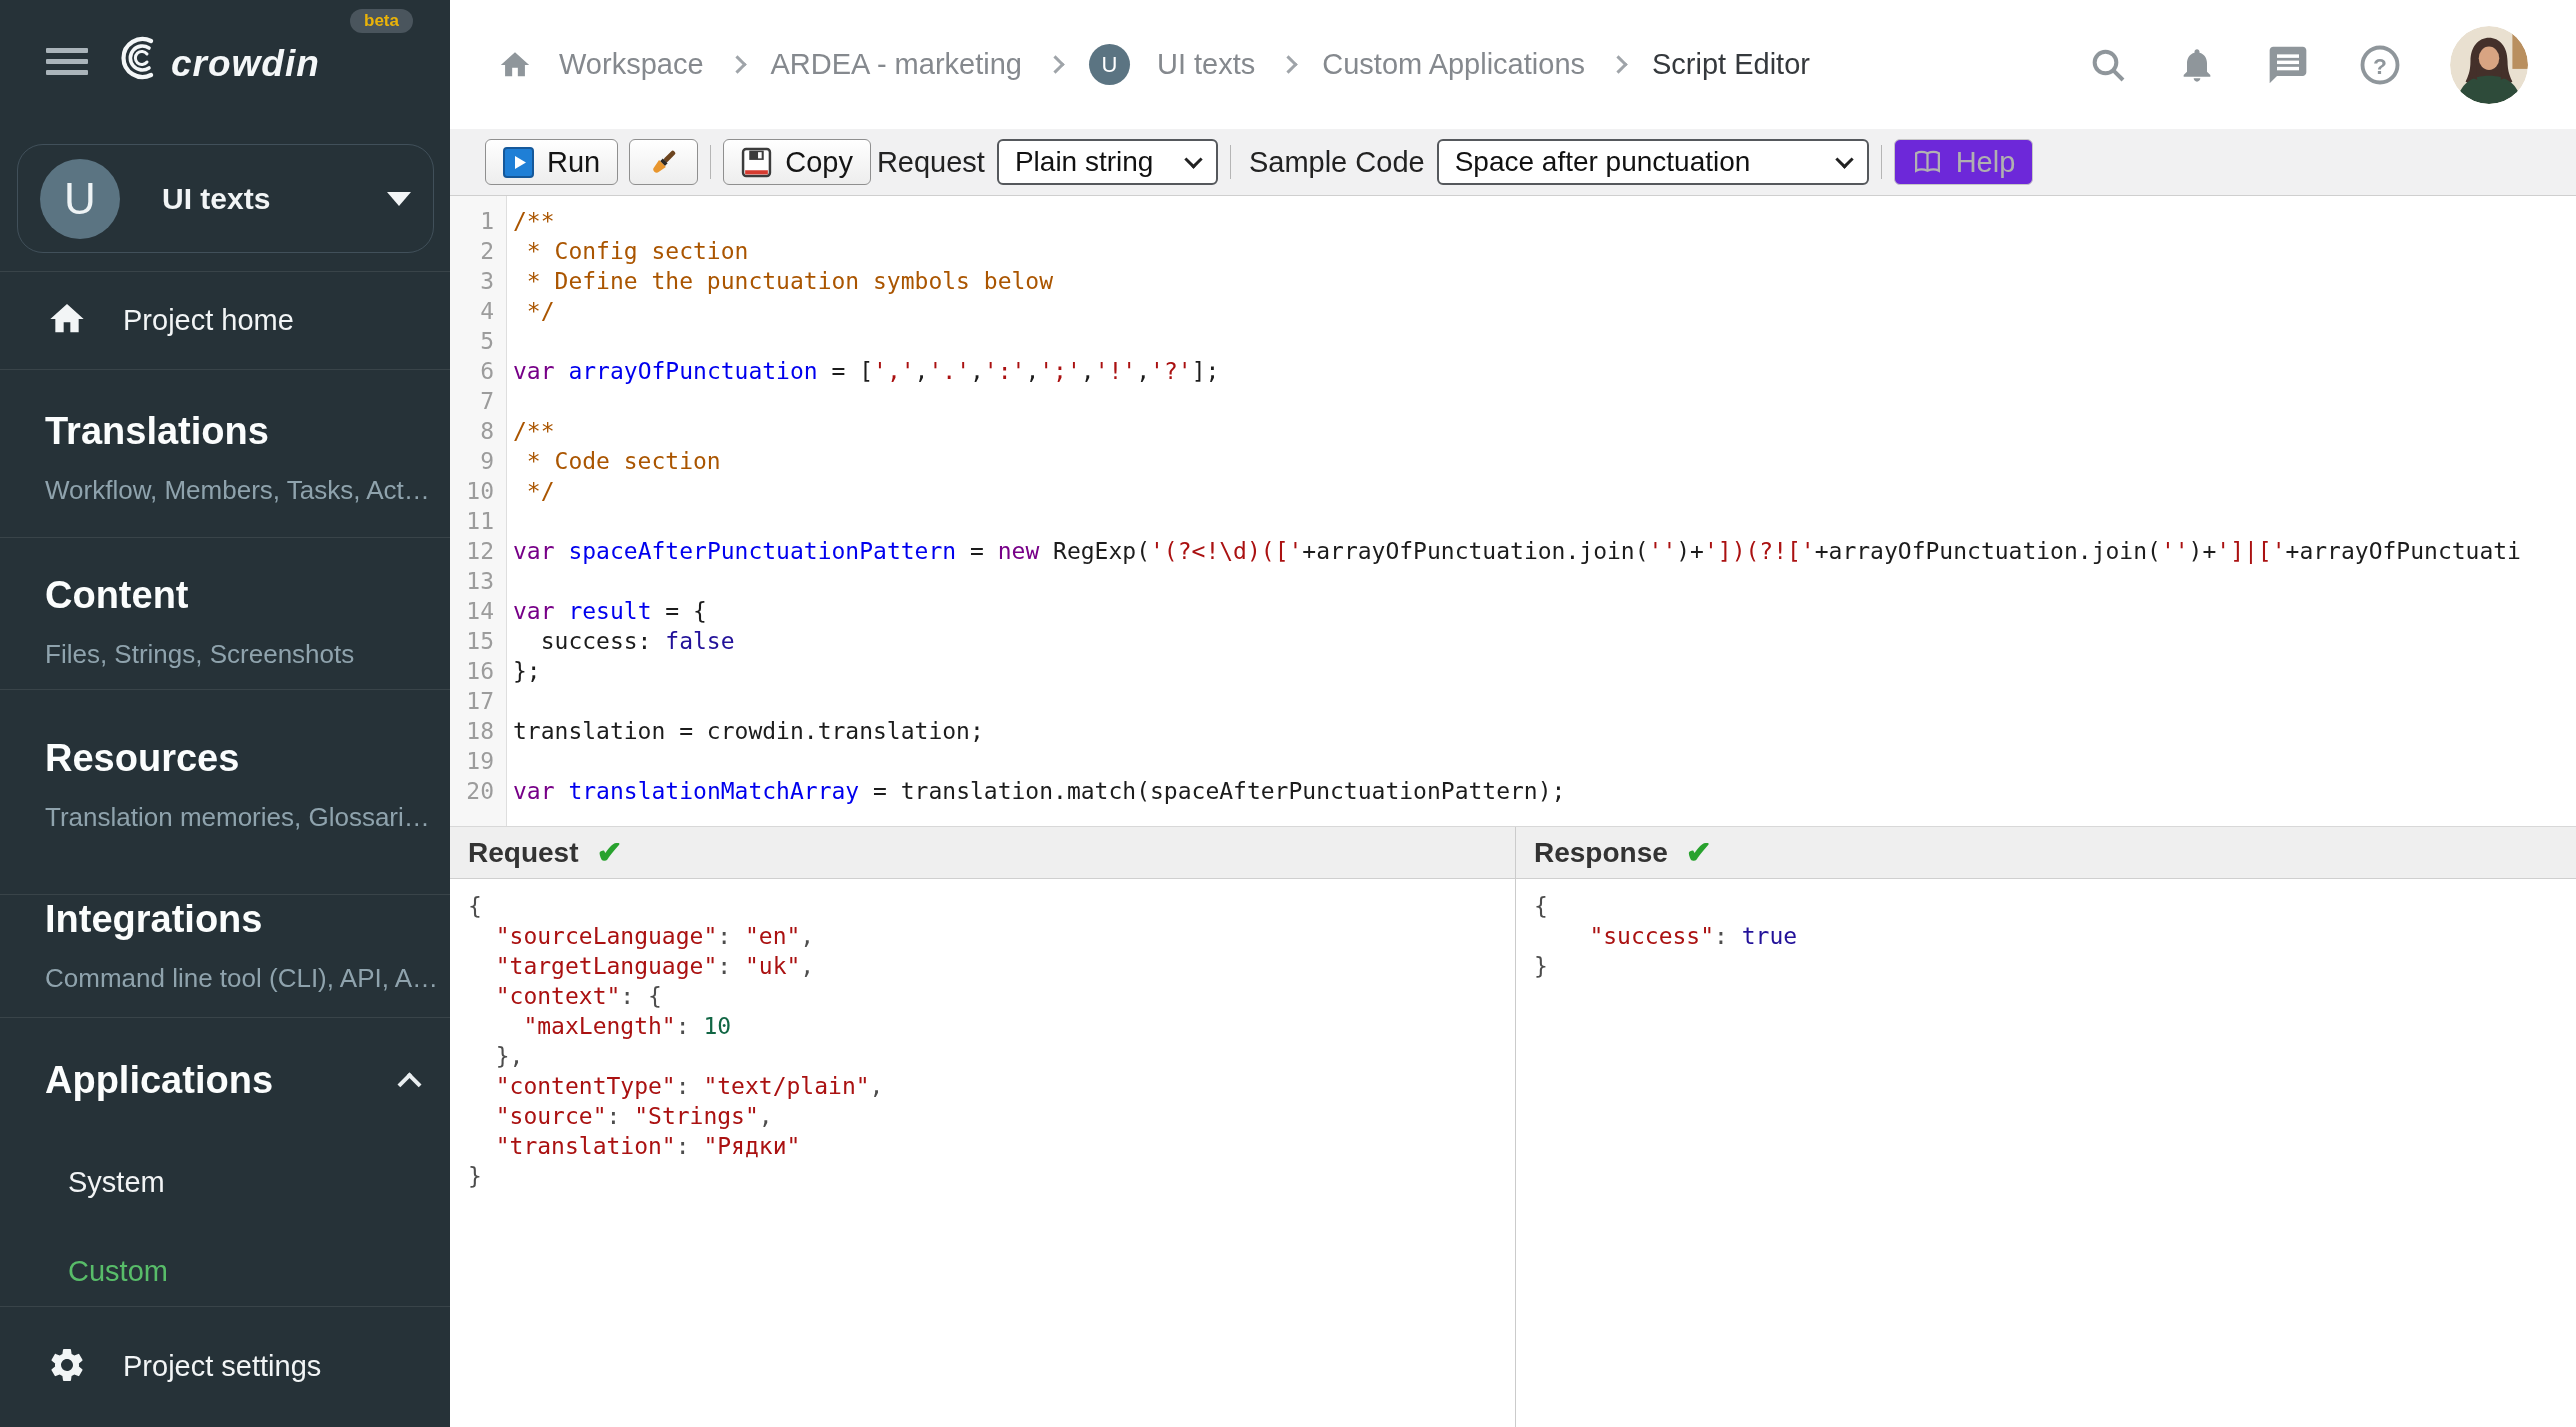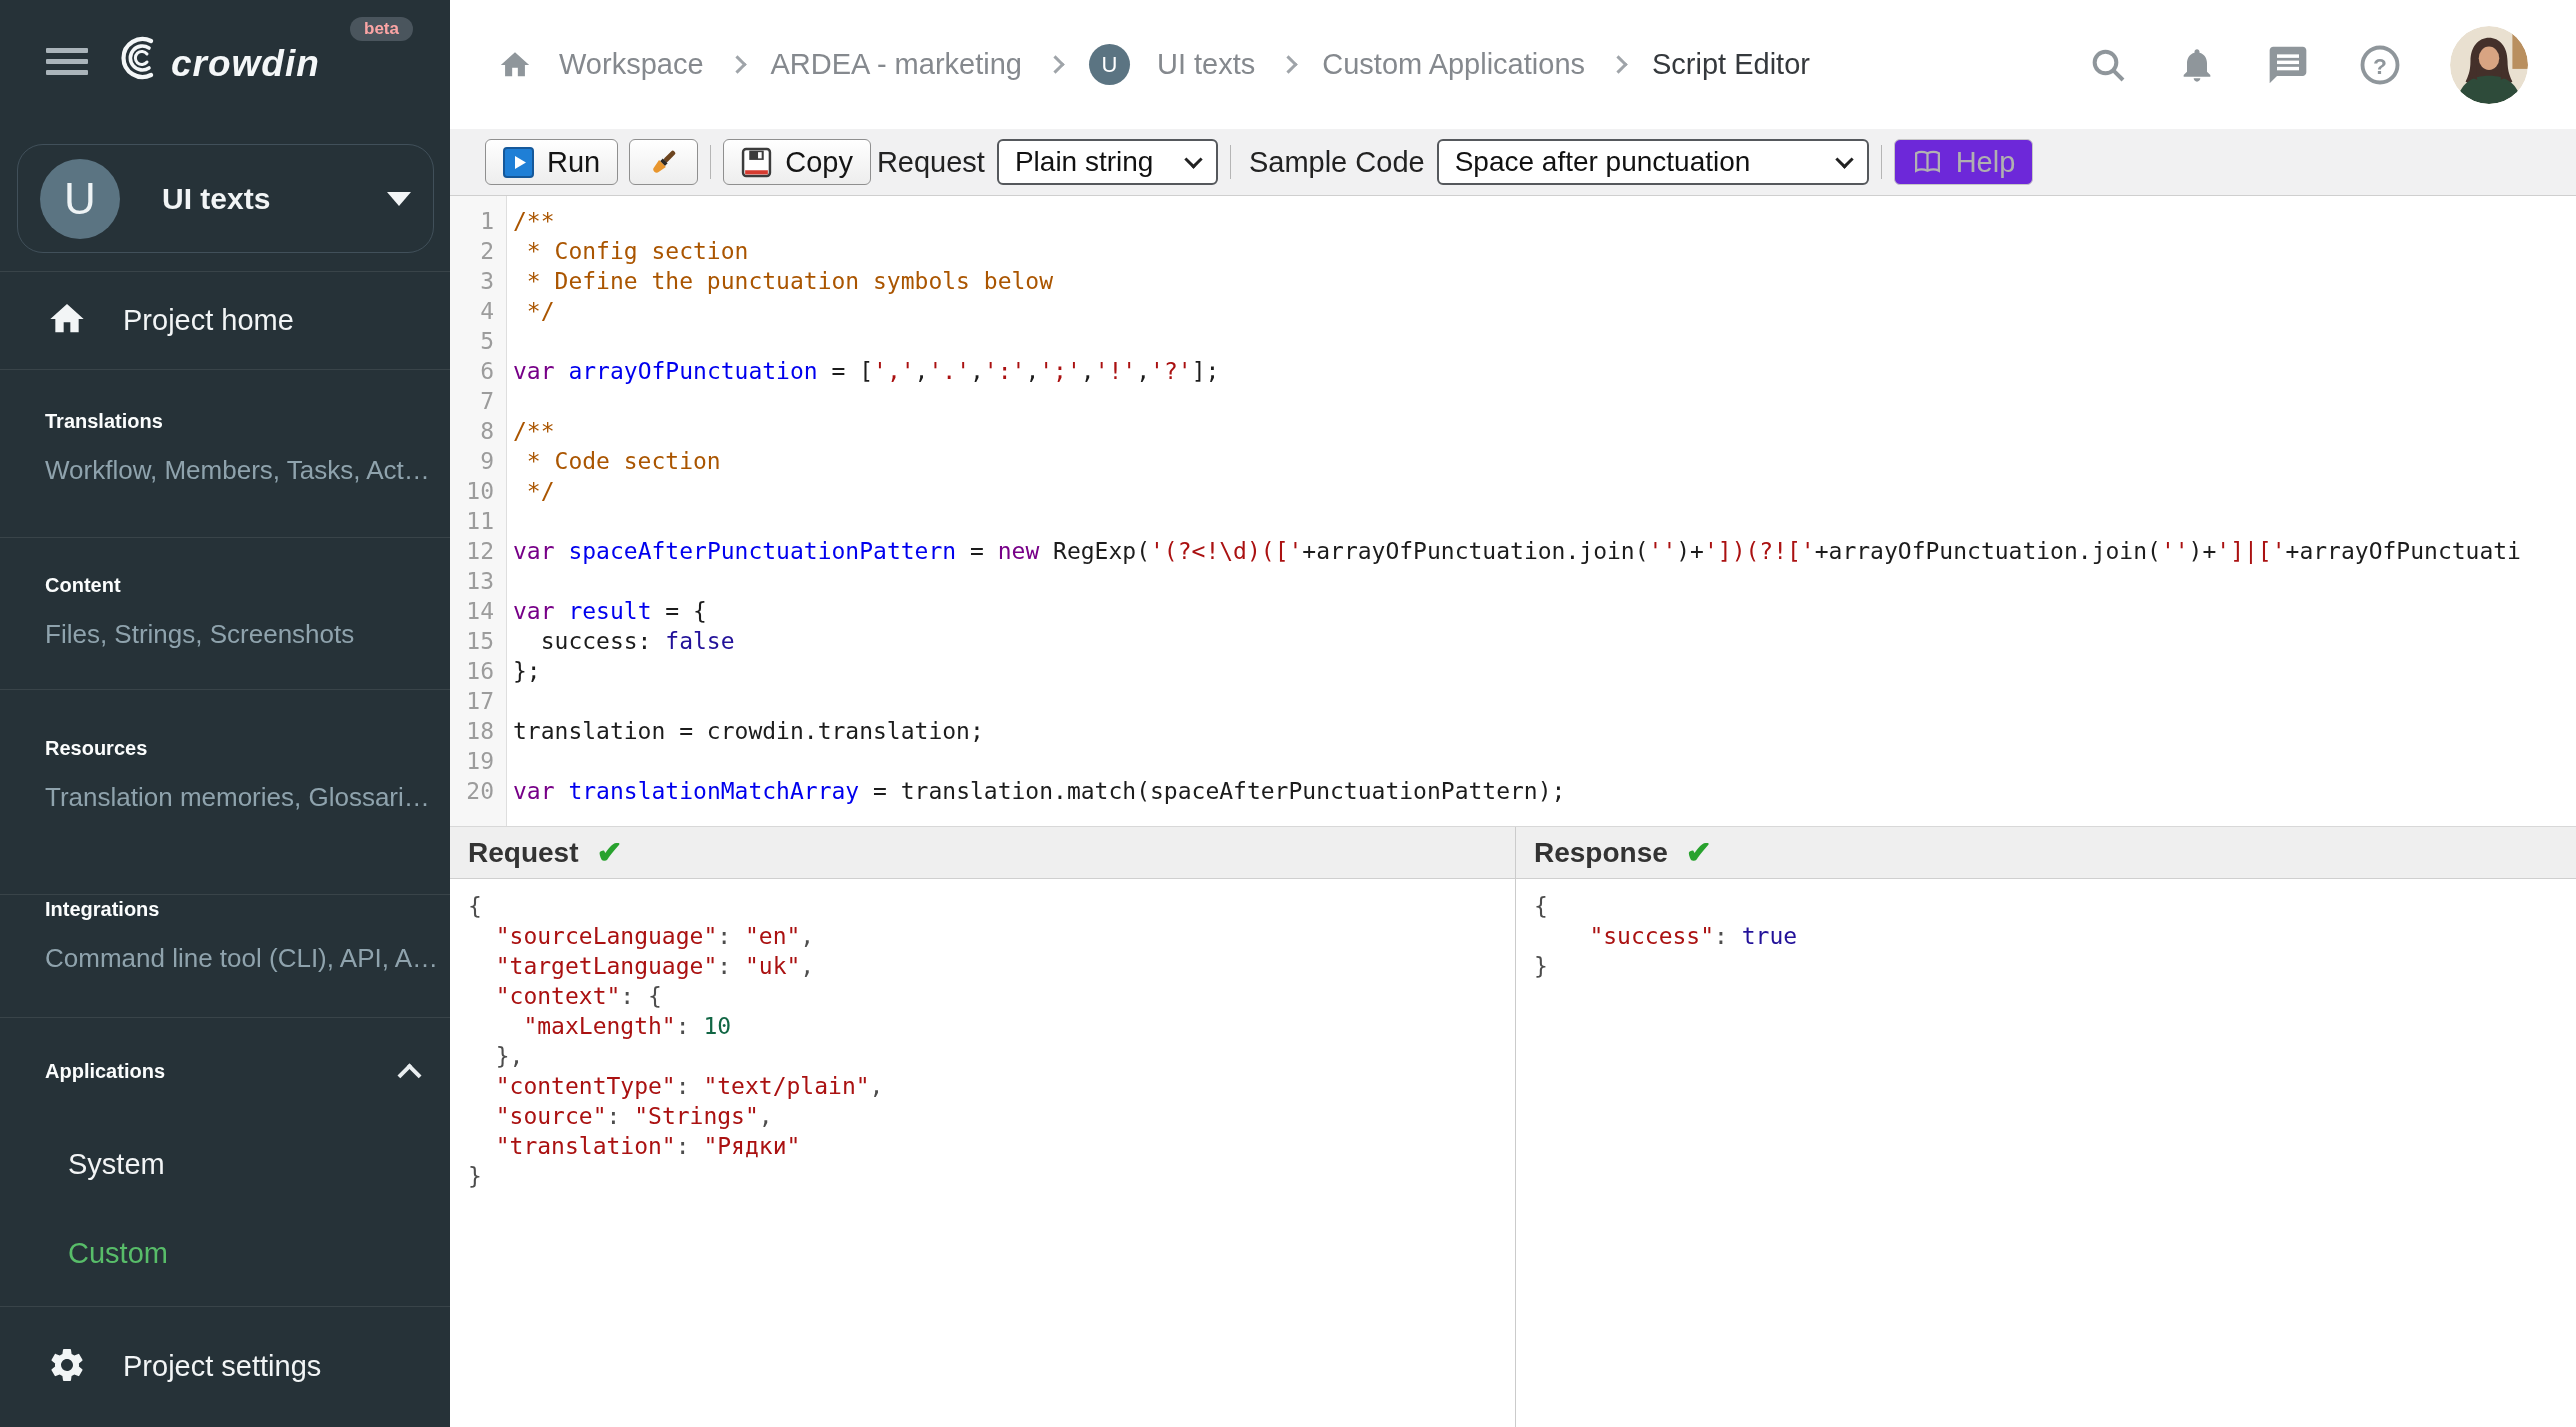--- a/index.html
+++ b/index.html
@@ -8,38 +8,38 @@
          font-family:"Liberation Sans", sans-serif; background:#fff; }
 
   
   .sidebar { position:absolute; left:0; top:0; width:450px; height:1428px;
              background:#263238; color:#eceff1; }
   .hamburger { position:absolute; left:46px; top:48px; width:42px; height:26px; cursor:pointer; }
   .hamburger span { display:block; height:5px; background:#aab4ba; margin-bottom:6px; border-radius:1px; }
   .logo-wrap { position:absolute; left:111px; top:36px; display:flex; align-items:flex-end; }
   .logo-text { color:#f4f7f8; font-size:37px; font-weight:700; font-style:italic;
                letter-spacing:1px; line-height:40px; margin-left:8px; }
-  .beta-badge { position:absolute; left:350px; top:17px; background:#4a555d; color:#fca5a5;
+  .beta-badge { position:absolute; left:350px; top:9px; background:#4a555d; color:#eab308;
                 font-size:17px; font-weight:700; padding:2px 14px; border-radius:12px; }
   .project-card { position:absolute; left:17px; right:16px; top:144px; height:109px;
                   border:1px solid #41505a; border-radius:26px; display:flex; align-items:center;
                   padding:0 22px; cursor:pointer; }
   .u-avatar { width:80px; height:80px; border-radius:50%; background:#5b7482; color:#eef3f5;
               font-size:44px; display:flex; align-items:center; justify-content:center; }
   .project-name { font-size:30px; font-weight:600; color:#f2f5f6; margin-left:42px; }
   .caret-down { margin-left:auto; width:0; height:0; border-left:12px solid transparent;
                 border-right:12px solid transparent; border-top:14px solid #f2f5f6; }
   .ph-row { position:absolute; left:0; right:0; top:271px; height:99px; display:flex; align-items:center;
             padding-left:47px; border-top:1px solid rgba(255,255,255,0.09);
             border-bottom:1px solid rgba(255,255,255,0.09); cursor:pointer; }
   .ph-row svg { width:40px; height:40px; }
   .ph-label { font-size:29px; color:#f2f5f6; margin-left:36px; }
   .sec { position:absolute; left:0; right:0; padding-left:45px; cursor:pointer;
          border-bottom:1px solid rgba(255,255,255,0.09); }
-  .sec-title { font-size:20px; font-weight:700; color:#fbfdfd; }
+  .sec-title { font-size:38px; font-weight:700; color:#fbfdfd; }
   .sec-sub { font-size:26px; color:#8fa3ad; margin-top:22px; white-space:nowrap; overflow:hidden; }
   .sec-translations { top:369px; height:169px; padding-top:41px; }
   .sec-content      { top:538px; height:152px; padding-top:36px; }
   .sec-resources    { top:691px; height:204px; padding-top:46px; }
   .sec-integrations { top:857px; height:161px; padding-top:41px; }
   .sec-apps         { top:1018px; height:289px; padding-top:41px; }
   .apps-head { display:flex; align-items:center; padding-right:32px; }
   .chev-up { width:17px; height:17px; border-top:4px solid #e9eef0; border-left:4px solid #e9eef0;
              transform:rotate(45deg); margin-left:auto; margin-top:8px; }
   .app-item { font-size:29px; color:#f2f4f5; margin-left:23px; cursor:pointer; }

